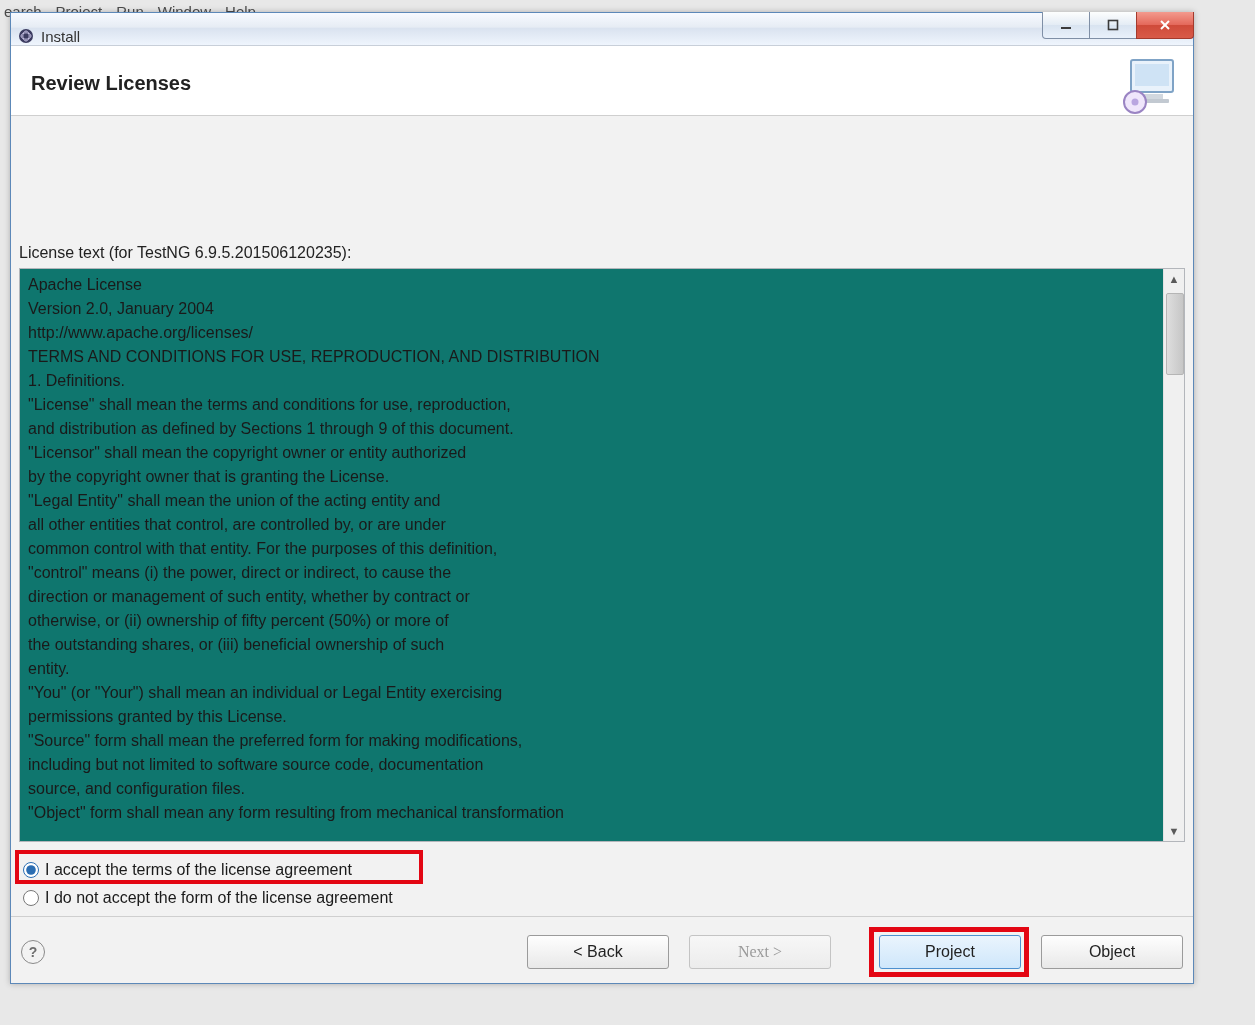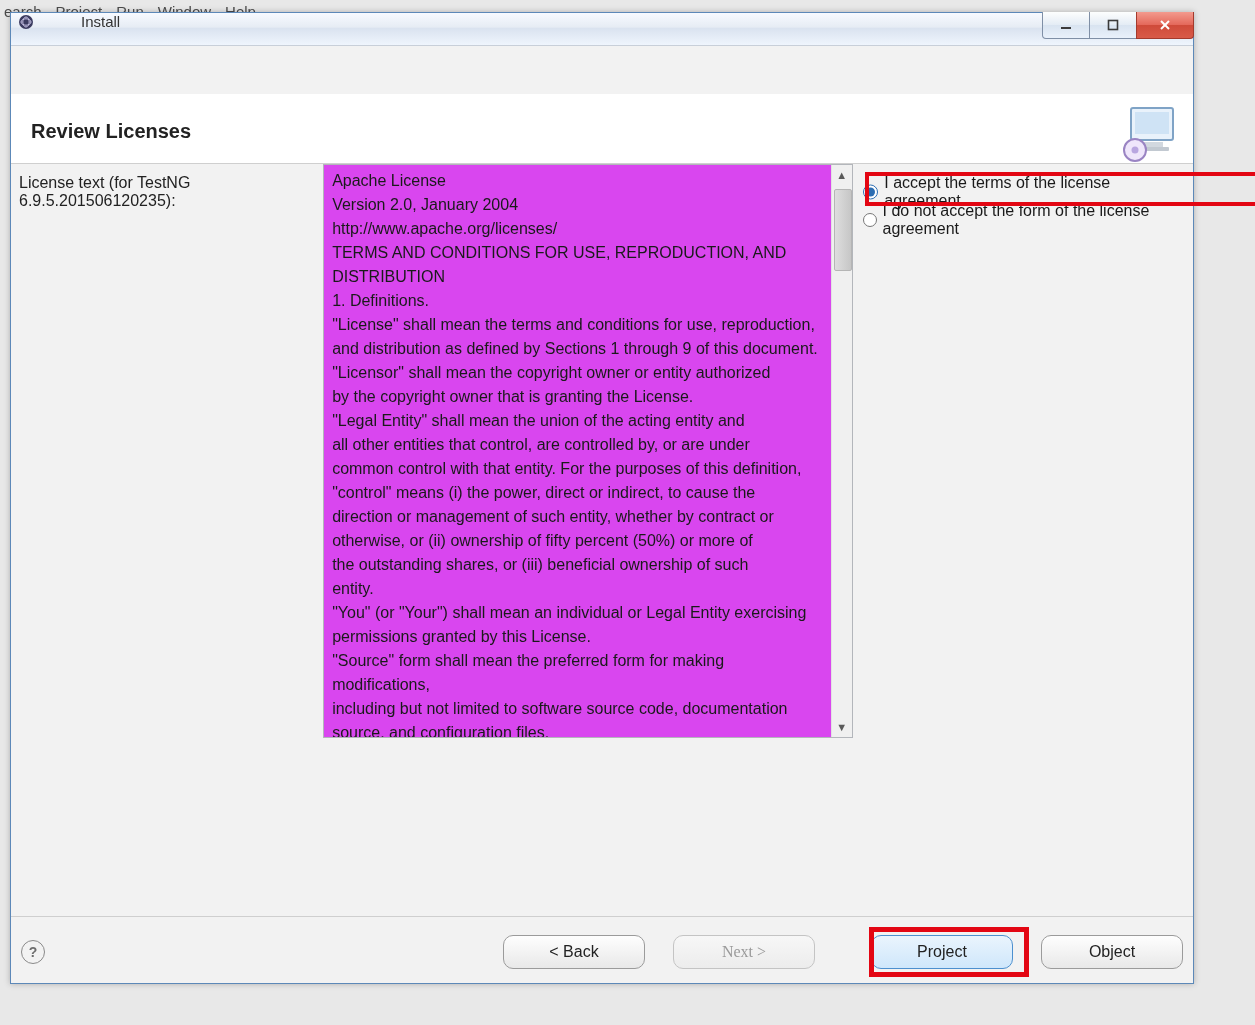--- a/index.html
+++ b/index.html
@@ -41,24 +41,23 @@
     display: flex;
     flex-direction: column;
   }
 
   
   .title-bar {
     height: 32px;
     background: linear-gradient(to bottom, #f7faff 0%, #e6ecf4 45%, #d9e2ef 46%, #eff5fd 100%);
     border-bottom: 1px solid #c8cfd9;
     display: flex;
-    align-items: flex-start;
+    align-items: flex-end;
     padding: 0 0 0 6px;
     position: relative;
-    gap: 40px;
   }
   .title-bar .icon-slot {
     width: 18px; height: 18px;
     margin-right: 6px;
     display: flex;
     align-items: center; justify-content: center;
   }
   .title-text {
     font-size: 15px;
     color: #333;
@@ -90,21 +89,20 @@
   }
   .win-btn svg { display: block; }
 
   
   .banner {
     background: #ffffff;
     border-bottom: 1px solid #cfcfcf;
     padding: 26px 20px 14px 20px;
     display: flex;
     position: relative;
-    margin-top: 48px;
   }
   .banner-left { flex: 1; }
   .banner-title {
     font-size: 20px;
     font-weight: bold;
     color: #222;
     margin: 0 0 6px 0;
   }
   .banner-sub {
     font-size: 16px;
@@ -116,33 +114,33 @@
     right: 8px;
     top: 6px;
     width: 68px;
     height: 68px;
   }
 
   
   .content {
     flex: 1;
     display: flex;
-    flex-direction: row;
+    flex-direction: column;
     padding: 0;
     justify-content: flex-end;
   }
   .lic-header {
     padding: 10px 8px 6px 8px;
     font-size: 16px;
     color: #222;
   }
   .lic-box {
     margin: 0 8px;
     border: 1px solid #b3b6bb;
-    background: #d946ef;
+    background: #0f766e;
     height: 572px;
     display: flex;
     position: relative;
   }
   .lic-text {
     flex: 1;
     padding: 4px 8px;
     font-size: 16px;
     line-height: 24px;
     color: #1a1a1a;
@@ -169,21 +167,21 @@
     left: 2px;
     top: 24px;
     width: 16px;
     height: 80px;
     border-radius: 2px;
     background: linear-gradient(to right,#dedede,#c6c6c6);
     border: 1px solid #b5b5b5;
   }
 
   .radio-group {
-    padding: 14px 10px 4px 0;
+    padding: 14px 10px 4px 10px;
     position: relative;
   }
   .radio-row {
     display: flex;
     align-items: center;
     font-size: 16px;
     color: #1a1a1a;
     height: 28px;
   }
   .radio-row input[type=radio] {
@@ -214,26 +212,26 @@
     border-radius: 50%;
     display: flex; align-items: center; justify-content: center;
     color: #6d6d6d;
     font-size: 14px;
     font-weight: bold;
   }
   .footer-spacer { flex: 1; }
   .btn {
     width: 142px;
     height: 34px;
-    margin-left: 28px;
+    margin-left: 20px;
     font-size: 16px;
     color: #222;
     background: linear-gradient(to bottom,#fefefe,#e8e8e8);
     border: 1px solid #9b9b9b;
-    border-radius: 10px;
+    border-radius: 3px;
   }
   .btn.primary {
     background: linear-gradient(to bottom,#eaf4fd,#cfe7fb);
     border: 1px solid #4d90cf;
   }
   .btn.disabled {
     color: #9a9a9a;
     background: linear-gradient(to bottom,#f7f7f7,#ececec);
     border: 1px solid #c4c4c4;
     font-family: Liberation Serif, serif;

